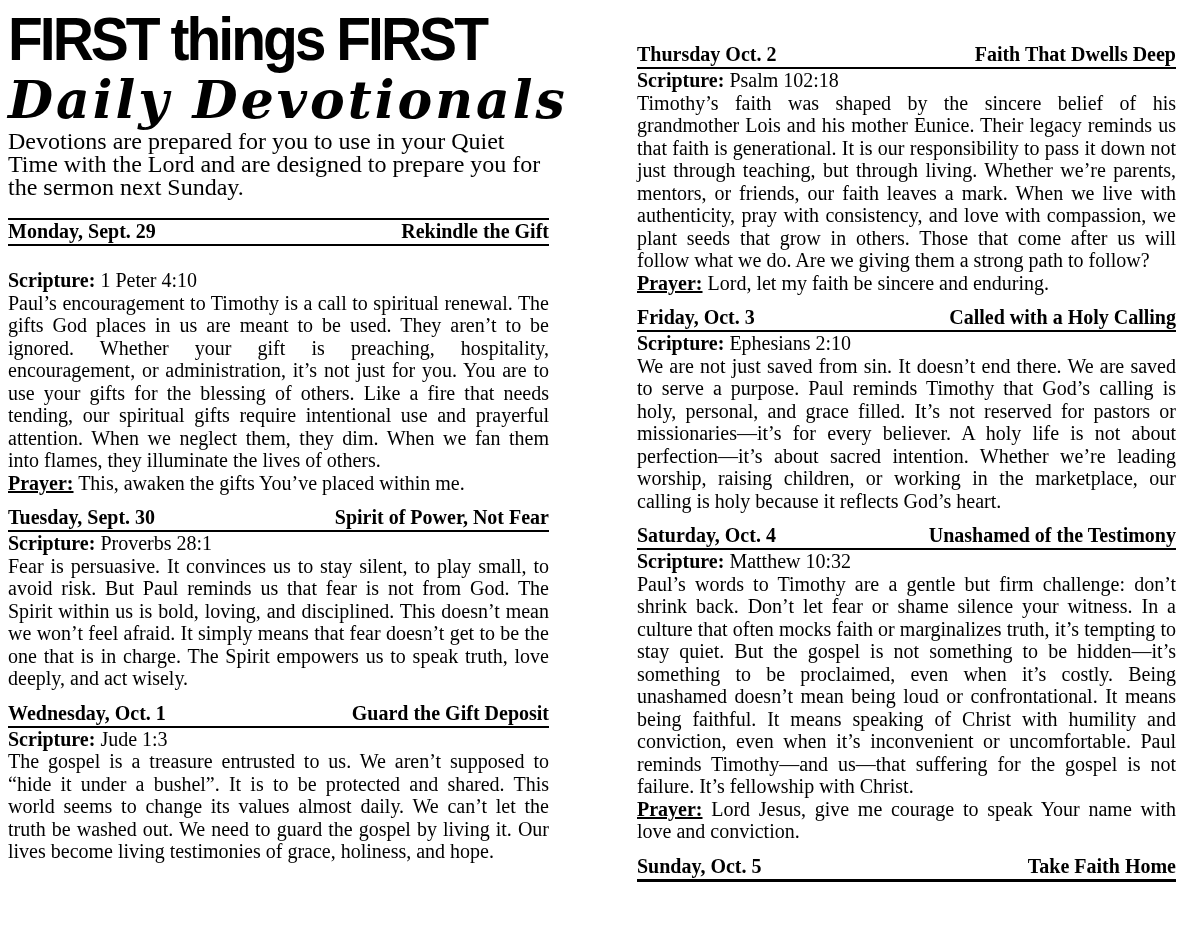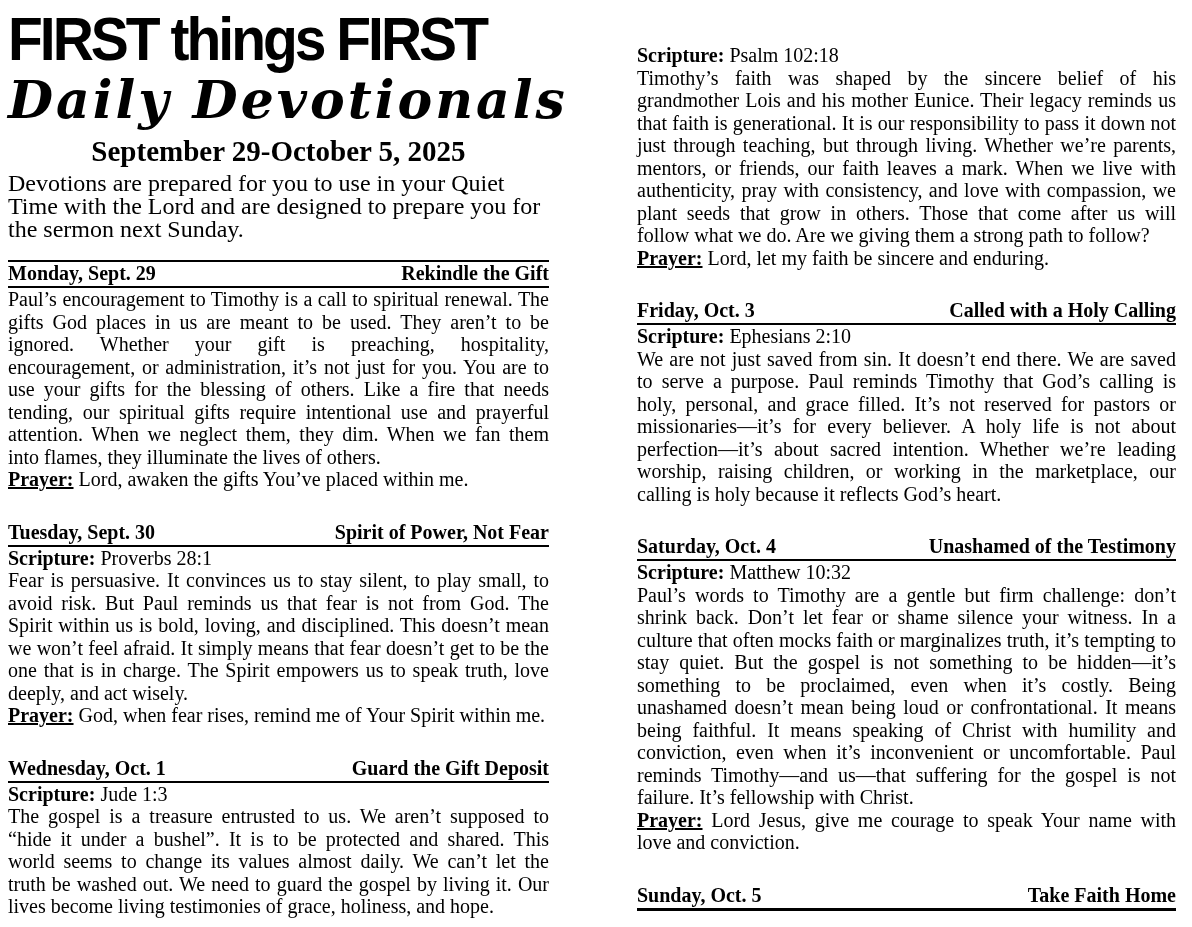--- a/index.html
+++ b/index.html
@@ -39,21 +39,21 @@
     font-weight: bold;
     text-align: center;
     margin-top: 9px;
   }
   .intro {
     font-size: 24px;
     line-height: 23px;
     margin-top: 4px;
   }
 
-  .devo { margin-top: 31px; }
+  .devo { margin-top: 13px; }
   .devo.first-left { margin-top: 19px; border-top: 2px solid #000; padding-top: 1px; }
   .devo.first-right { margin-top: 0; }
 
   .day-header {
     display: flex;
     justify-content: space-between;
     align-items: baseline;
     font-weight: bold;
     font-size: 20px;
     line-height: 21px;
@@ -69,69 +69,72 @@
   .label { font-weight: bold; }
   .u { text-decoration: underline; }
 </style>
 </head>
 <body>
 
 <div class="col-left">
 
   <div class="page-title">FIRST things FIRST</div>
   <div class="page-subtitle">Daily Devotionals</div>
-  <div class="date-range">September 29-October 5, 2025</div>
   <p class="intro">Devotions are prepared for you to use in your Quiet Time with the Lord and are designed to prepare you for the sermon next Sunday.</p>
 
   <section class="devo first-left">
     <div class="day-header">
       <span>Monday, Sept. 29</span>
       <span>Rekindle the Gift</span>
     </div>
+    <p class="scripture after-gap">
+      <span class="label">Scripture:</span>
+      <span>1 Peter 4:10</span>
+    </p>
     <p class="body-text">Paul’s encouragement to Timothy is a call to spiritual renewal. The gifts God places in us are meant to be used. They aren’t to be ignored. Whether your gift is preaching, hospitality, encouragement, or administration, it’s not just for you. You are to use your gifts for the blessing of others. Like a fire that needs tending, our spiritual gifts require intentional use and prayerful attention. When we neglect them, they dim. When we fan them into flames, they illuminate the lives of others.</p>
     <p class="prayer">
       <span class="label u">Prayer:</span>
-      <span>Lord, awaken the gifts You’ve placed within me.</span>
+      <span>This, awaken the gifts You’ve placed within me.</span>
     </p>
   </section>
 
   <section class="devo">
     <div class="day-header">
       <span>Tuesday, Sept. 30</span>
       <span>Spirit of Power, Not Fear</span>
     </div>
     <p class="scripture">
       <span class="label">Scripture:</span>
       <span>Proverbs 28:1</span>
     </p>
     <p class="body-text">Fear is persuasive. It convinces us to stay silent, to play small, to avoid risk. But Paul reminds us that fear is not from God. The Spirit within us is bold, loving, and disciplined. This doesn’t mean we won’t feel afraid. It simply means that fear doesn’t get to be the one that is in charge. The Spirit empowers us to speak truth, love deeply, and act wisely.</p>
-    <p class="prayer">
-      <span class="label u">Prayer:</span>
-      <span>God, when fear rises, remind me of Your Spirit within me.</span>
-    </p>
   </section>
 
   <section class="devo">
     <div class="day-header">
       <span>Wednesday, Oct. 1</span>
       <span>Guard the Gift Deposit</span>
     </div>
     <p class="scripture">
       <span class="label">Scripture:</span>
       <span>Jude 1:3</span>
     </p>
     <p class="body-text">The gospel is a treasure entrusted to us. We aren’t supposed to “hide it under a bushel”. It is to be protected and shared. This world seems to change its values almost daily. We can’t let the truth be washed out. We need to guard the gospel by living it. Our lives become living testimonies of grace, holiness, and hope.</p>
 
   </section>
 
 </div>
 
 <div class="col-right">
 
   <section class="devo first-right">
+    <div class="day-header">
+      <span>Thursday Oct. 2</span>
+      <span>Faith That Dwells Deep</span>
+    </div>
     <p class="scripture">
       <span class="label">Scripture:</span>
       <span>Psalm 102:18</span>
     </p>
     <p class="body-text">Timothy’s faith was shaped by the sincere belief of his grandmother Lois and his mother Eunice. Their legacy reminds us that faith is generational. It is our responsibility to pass it down not just through teaching, but through living. Whether we’re parents, mentors, or friends, our faith leaves a mark. When we live with authenticity, pray with consistency, and love with compassion, we plant seeds that grow in others. Those that come after us will follow what we do. Are we giving them a strong path to follow?</p>
     <p class="prayer">
       <span class="label u">Prayer:</span>
       <span>Lord, let my faith be sincere and enduring.</span>
     </p>
   </section>

